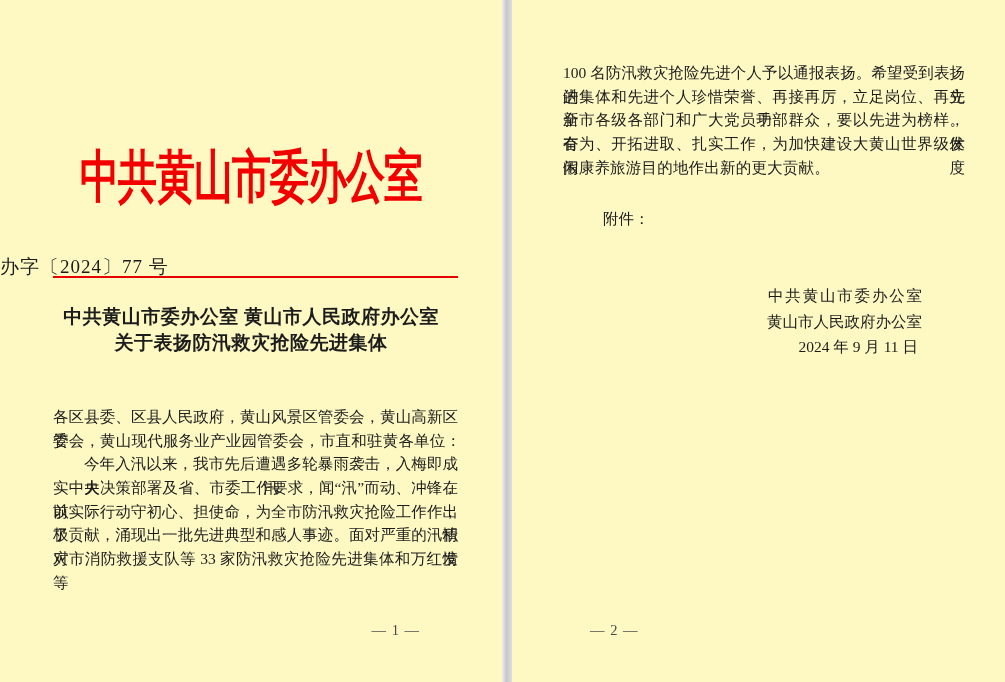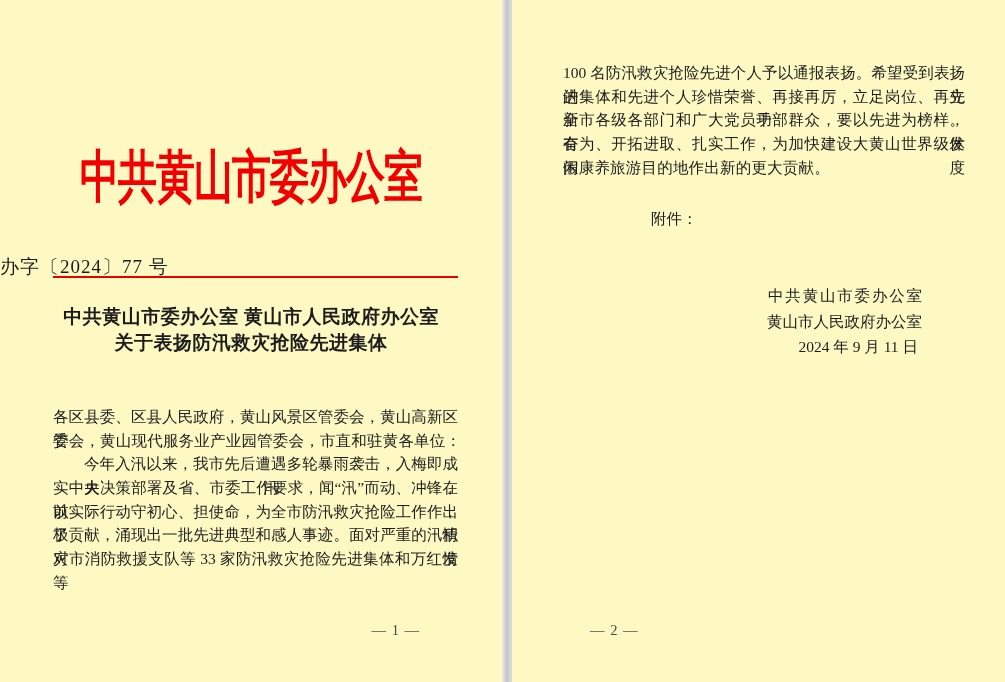--- a/index.html
+++ b/index.html
@@ -33,21 +33,21 @@
   .body-2{top:61px;left:51px;width:402px;}
   .bl{font-size:15.5px;line-height:23.7px;height:23.7px;white-space:nowrap;letter-spacing:.2px;}
   .bl.j{white-space:normal;letter-spacing:0;text-align:justify;text-align-last:justify;}
   .bl.ind{padding-left:31px;}
 
   .page-num{position:absolute;top:622px;font-size:14.5px;color:#4a4a4a;letter-spacing:1px;}
   .page-num-1{left:53px;width:405px;box-sizing:border-box;text-align:right;padding-right:38px;}
   .page-num-2{left:51px;padding-left:27px;}
 
   
-  .attach{position:absolute;top:207px;left:91px;display:flex;font-size:15.5px;line-height:24.5px;margin-left:48px;}
+  .attach{position:absolute;top:207px;left:91px;display:flex;font-size:15.5px;line-height:24.5px;}
   .attach-label{white-space:nowrap;}
   .attach-items div{white-space:nowrap;}
   .signature{position:absolute;top:283px;left:51px;width:402px;box-sizing:border-box;
     text-align:right;padding-right:43px;font-size:15.5px;line-height:25.5px;}
   .sig-justify{display:inline-block;width:154px;text-align:justify;text-align-last:justify;}
   .sig-date span{padding-right:4px;}
 </style>
 </head>
 <body>
 

